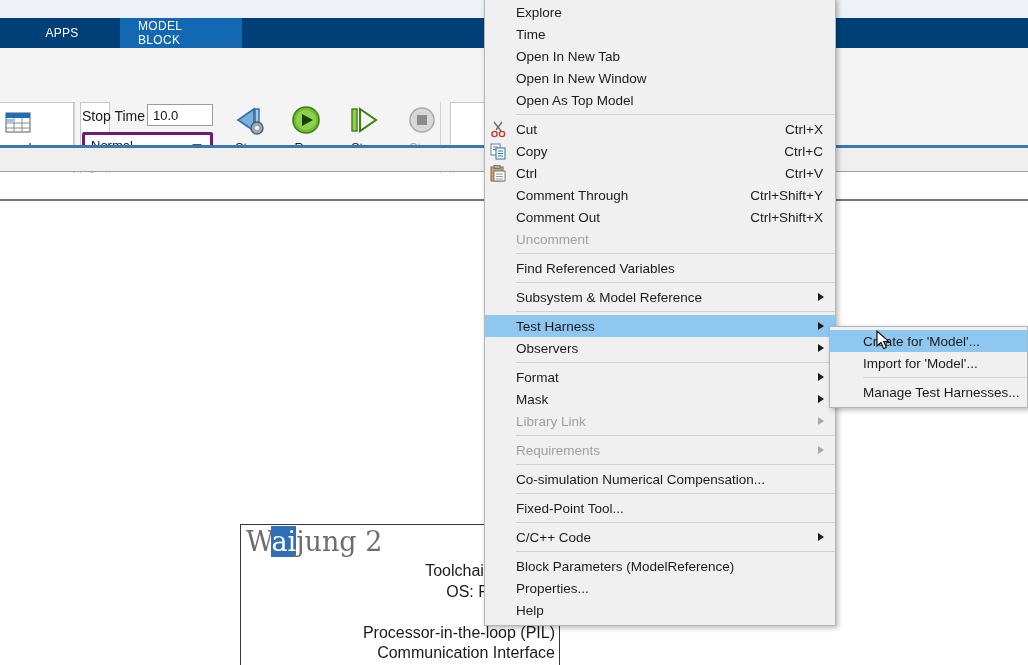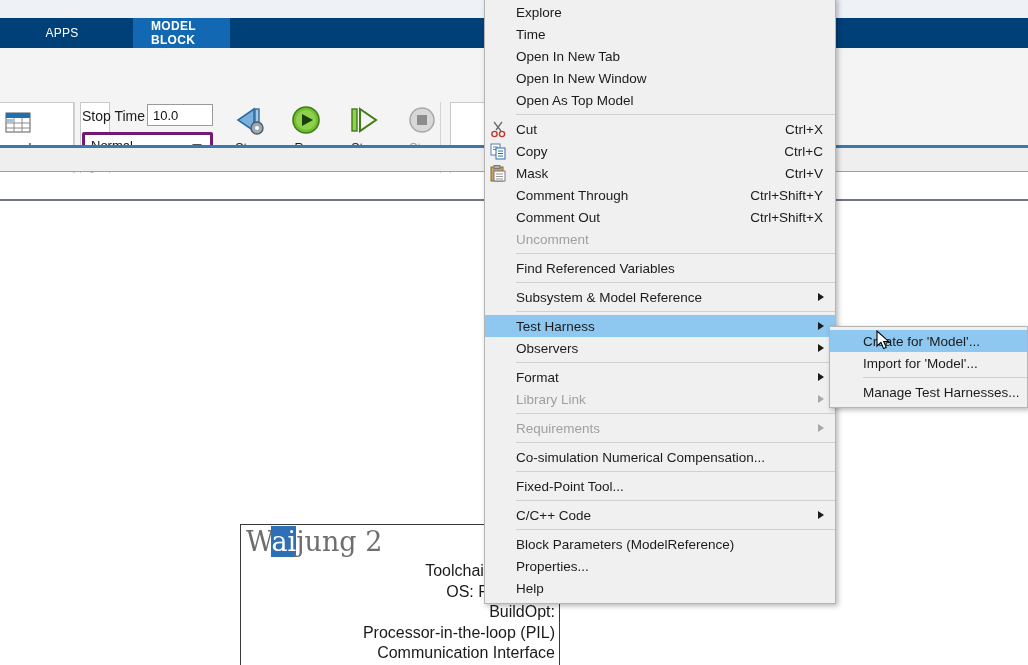--- a/index.html
+++ b/index.html
@@ -23,21 +23,21 @@
     position: absolute; left: 0; top: 18px; width: 1028px; height: 30px;
     background: #004079;
   }
   .tab {
     position: absolute; top: 0; height: 30px;
     display: flex; align-items: center; justify-content: center;
     color: #ffffff; font-size: 12px; letter-spacing: .3px;
     padding: 0 18px; cursor: default;
   }
   .tab.apps { left: 8px; width: 108px; align-items: center; }
-  .tab.active { left: 133px; width: 97px; background: #1268b3; font-weight: 700; }
+  .tab.active { left: 120px; width: 122px; background: #1268b3; font-weight: 400; }
 
   
   .ribbon {
     position: absolute; left: 0; top: 48px; width: 1028px; height: 97px;
     background: #f4f4f4;
     border-bottom: 0;
   }
   .ribbon-blue-line {
     position: absolute; left: 0; top: 145px; width: 1028px; height: 3px;
     background: #3b78ad;
@@ -392,21 +392,21 @@
       <span class="micon">
         <svg width="17" height="17" viewBox="0 0 17 17">
           <rect x="1" y="2" width="12" height="14" fill="#c8a063" stroke="#8a6b2e"></rect>
           <rect x="4" y="0.5" width="6" height="3" fill="#b0b0b0" stroke="#777"></rect>
           <rect x="4" y="6" width="11" height="10" fill="#ffffff" stroke="#777"></rect>
           <line x1="6" y1="9" x2="13" y2="9" stroke="#999"></line>
           <line x1="6" y1="11.5" x2="13" y2="11.5" stroke="#999"></line>
           <line x1="6" y1="14" x2="13" y2="14" stroke="#999"></line>
         </svg>
       </span>
-      <span>Mask</span>
+      <span>Ctrl</span>
       <span class="accel">Ctrl+V</span>
     </div>
 
     <div class="mi">
       <span>Comment Through</span>
       <span class="accel">Ctrl+Shift+Y</span>
     </div>
     <div class="mi">
       <span>Comment Out</span>
       <span class="accel">Ctrl+Shift+X</span>
@@ -432,20 +432,24 @@
       <span class="sub"></span>
     </div>
     <div class="mi">
       <span>Observers</span>
       <span class="sub"></span>
     </div>
     <div class="sep"></div>
 
     <div class="mi">
       <span>Format</span>
+      <span class="sub"></span>
+    </div>
+    <div class="mi">
+      <span>Mask</span>
       <span class="sub"></span>
     </div>
     <div class="mi disabled">
       <span>Library Link</span>
       <span class="sub"></span>
     </div>
     <div class="sep"></div>
 
     <div class="mi disabled">
       <span>Requirements</span>

